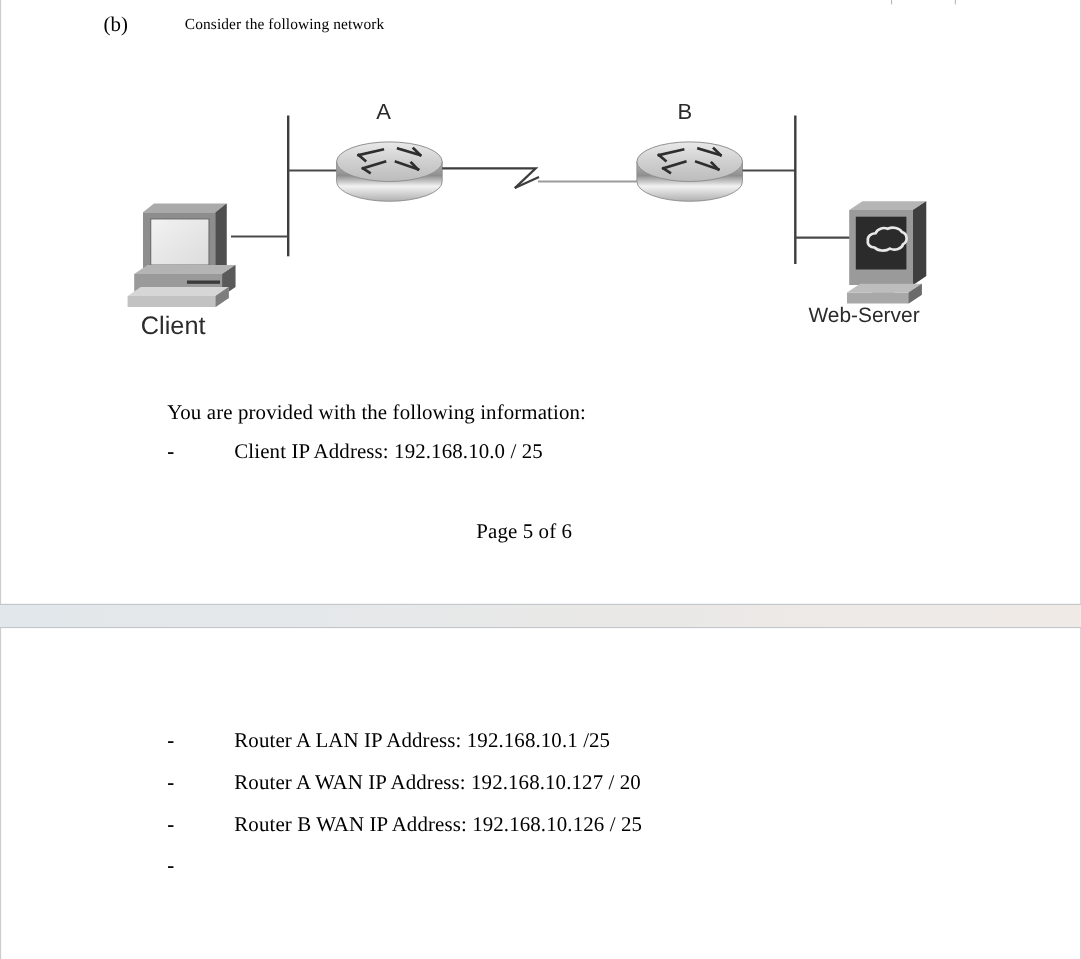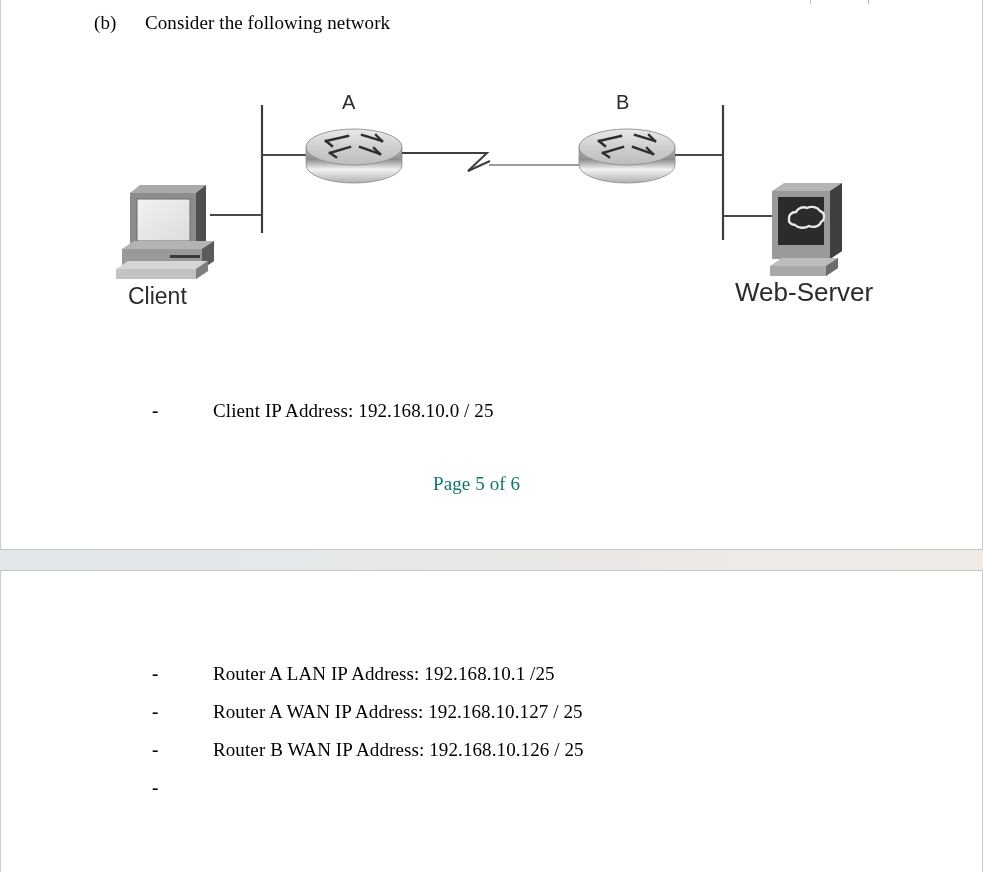--- a/index.html
+++ b/index.html
@@ -87,23 +87,23 @@
   .q-label {
     position: absolute;
     left: 94px;
     top: 10px;
     font-size: 19px;
     line-height: 26px;
     letter-spacing: 0.1px;
   }
   .q-text {
     position: absolute;
-    left: 145px;
+    left: 168px;
     top: 10px;
-    font-size: 19px;
+    font-size: 14px;
     line-height: 26px;
     letter-spacing: 0.1px;
     white-space: nowrap;
   }
 
   
   .diagram {
     position: absolute;
     left: 110px;
     top: 85px;
@@ -114,21 +114,21 @@
 
   .node-label {
     position: absolute;
     font-family: "Liberation Sans", "DejaVu Sans", sans-serif;
     color: #2b2b2b;
     white-space: nowrap;
   }
   .node-label.router-a { left: 232px; top: 6px; font-size: 20px; }
   .node-label.router-b { left: 506px; top: 6px; font-size: 20px; }
   .node-label.client   { left: 18px;  top: 198px; font-size: 23px; }
-  .node-label.webserver{ left: 625px; top: 192px; font-size: 26px; }
+  .node-label.webserver{ left: 625px; top: 192px; font-size: 19px; }
 
   
   .body-line {
     position: absolute;
     font-size: 19px;
     line-height: 26px;
     letter-spacing: 0.1px;
     white-space: nowrap;
   }
   .intro-line { left: 152px; top: 363px; }
@@ -149,21 +149,21 @@
     white-space: nowrap;
   }
 
   .b0-dash, .b0-text { top: 398px; }
 
   .page-number {
     position: absolute;
     left: 433px;
     top: 473px;
     font-size: 19px;
-    color: #0f766e;
+    color: #000000;
     letter-spacing: 0.1px;
     white-space: nowrap;
   }
 
   
   .b1-dash, .b1-text { top: 661px; }
   .b2-dash, .b2-text { top: 699px; }
   .b3-dash, .b3-text { top: 737px; }
   .b4-dash, .b4-text { top: 775px; }
 
@@ -305,35 +305,36 @@
         <polygon points="716,181 728,173 728,183 716,191" fill="#6b6b6b"></polygon>
       </g>
     </svg>
 
     <div class="node-label router-a">A</div>
     <div class="node-label router-b">B</div>
     <div class="node-label client">Client</div>
     <div class="node-label webserver">Web-Server</div>
   </div>
 
+  <div class="body-line intro-line">You are provided with the following information:</div>
 
   <div class="bullet-dash b0-dash">-</div>
   <div class="bullet-text b0-text">Client IP Address: 192.168.10.0 / 25</div>
 
   <div class="page-number">Page 5 of 6</div>
 
   <div class="page-gap"></div>
 
   <div class="page-sheet page-two"></div>
 
   <div class="bullet-dash b1-dash">-</div>
   <div class="bullet-text b1-text">Router A LAN IP Address: 192.168.10.1 /25</div>
 
   <div class="bullet-dash b2-dash">-</div>
-  <div class="bullet-text b2-text">Router A WAN IP Address: 192.168.10.127 / 25</div>
+  <div class="bullet-text b2-text">Router A WAN IP Address: 192.168.10.127 / 20</div>
 
   <div class="bullet-dash b3-dash">-</div>
   <div class="bullet-text b3-text">Router B WAN IP Address: 192.168.10.126 / 25</div>
 
   <div class="bullet-dash b4-dash">-</div>
 
 
 </div>
 
 </body></html>

